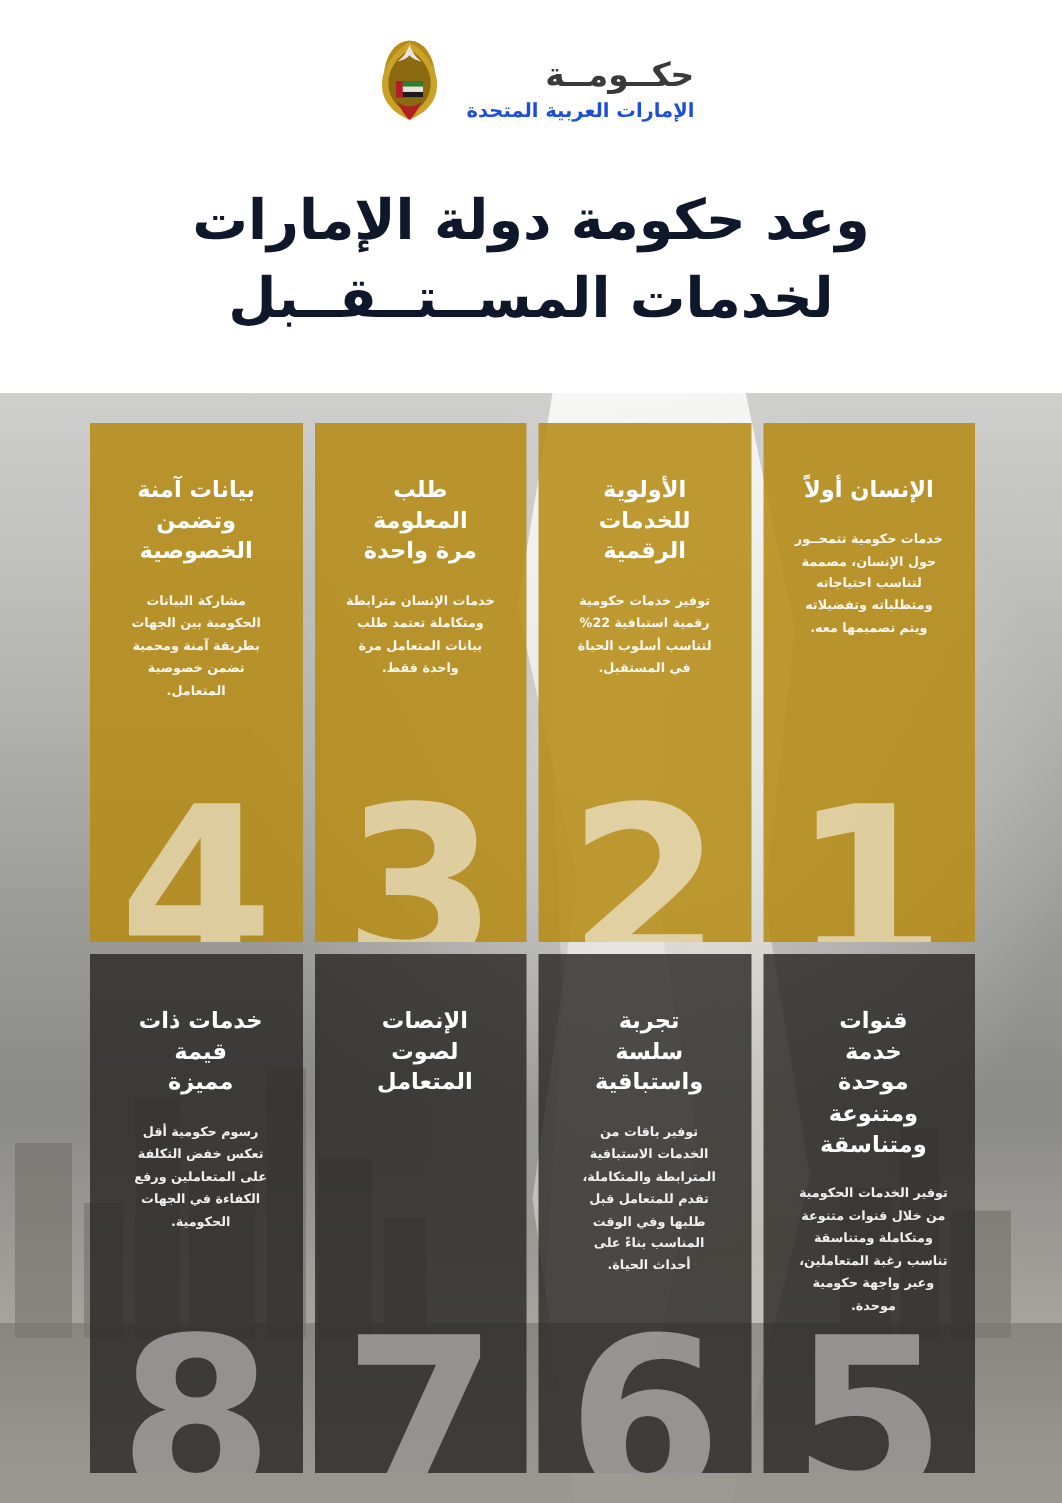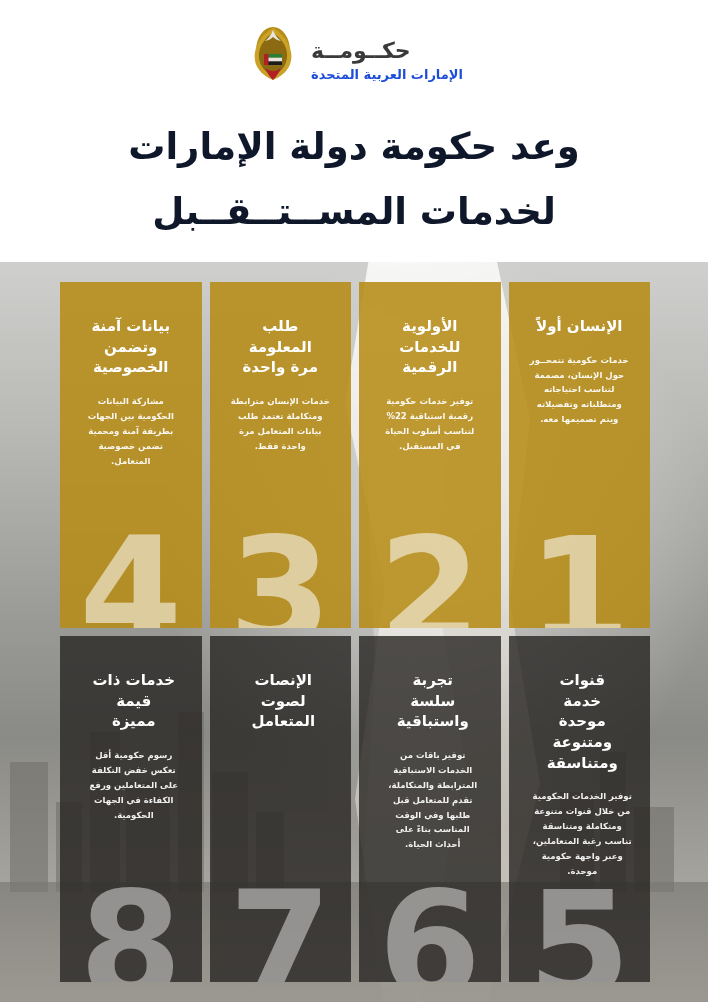--- a/index.html
+++ b/index.html
@@ -25,42 +25,42 @@
   }
   .emblem{
     width:56px;height:72px;
     position:relative;
     flex:0 0 auto;
   }
   .emblem .falcon{
     position:absolute;left:0;top:0;width:56px;height:58px;
   }
   .logo-text{
-    text-align:left;
+    text-align:right;
     line-height:1.25;
     color:#2b2b2b;
   }
   .logo-text .l1{
     font-size:22px;font-weight:bold;letter-spacing:1px;color:#3a3a3a;
   }
   .logo-text .l2{
     font-size:13px;font-weight:bold;color:#1d4ed8;margin-top:2px;
   }
   .title{
     margin-top:26px;
     text-align:center;
     color:#0f172a;
     font-size:37px;
     font-weight:bold;
     line-height:1.35;
     letter-spacing:0px;
     padding:0 40px;
   }
   .title .ln{display:block;}
-  .title .ln2{margin-top:15px;}
+  .title .ln2{margin-top:2px;}
 
   
   .board{
     position:absolute;
     top:262px;left:0;
     width:708px;height:740px;
     overflow:hidden;
     background:#8e8e8e;
   }
   .photo{

